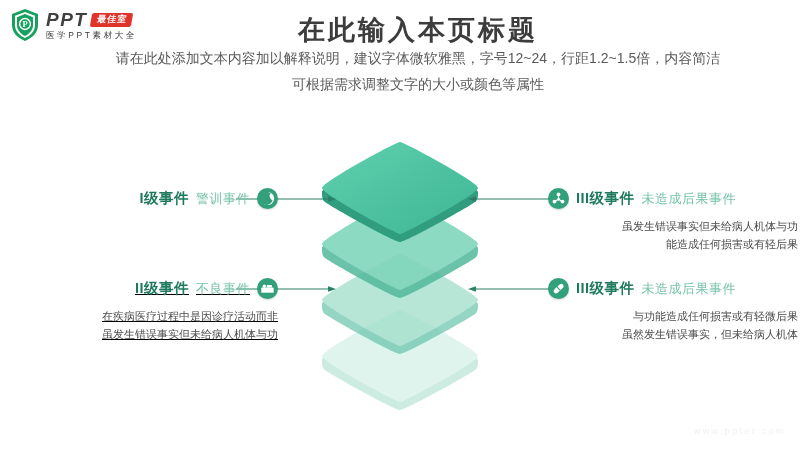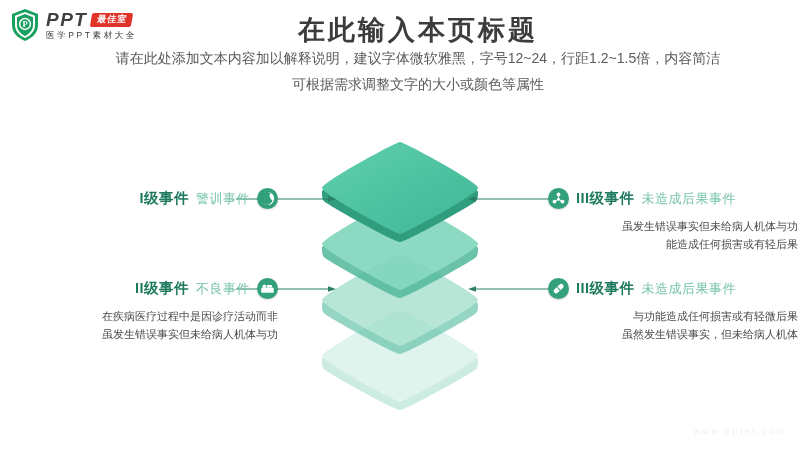--- a/index.html
+++ b/index.html
@@ -161,21 +161,21 @@
   .callout .desc {
     margin-top: 9px;
     font-size: 11px;
     color: #4b4b4b;
     line-height: 1.62;
   }
   .callout.left .desc  { text-align: right; }
   .callout.right .desc { text-align: right; }
 
   #callout-1 { left: 28px;  top: 188px; }
-  #callout-2 { left: 28px;  top: 278px; }
+  #callout-2 { left: 28px;  top: 278px; text-decoration: underline; }
   #callout-3 { left: 548px; top: 188px; }
   #callout-4 { left: 548px; top: 278px; }
 
   
   #watermark {
     position: absolute;
     right: 14px;
     bottom: 14px;
     font-size: 9px;
     letter-spacing: 2.4px;

